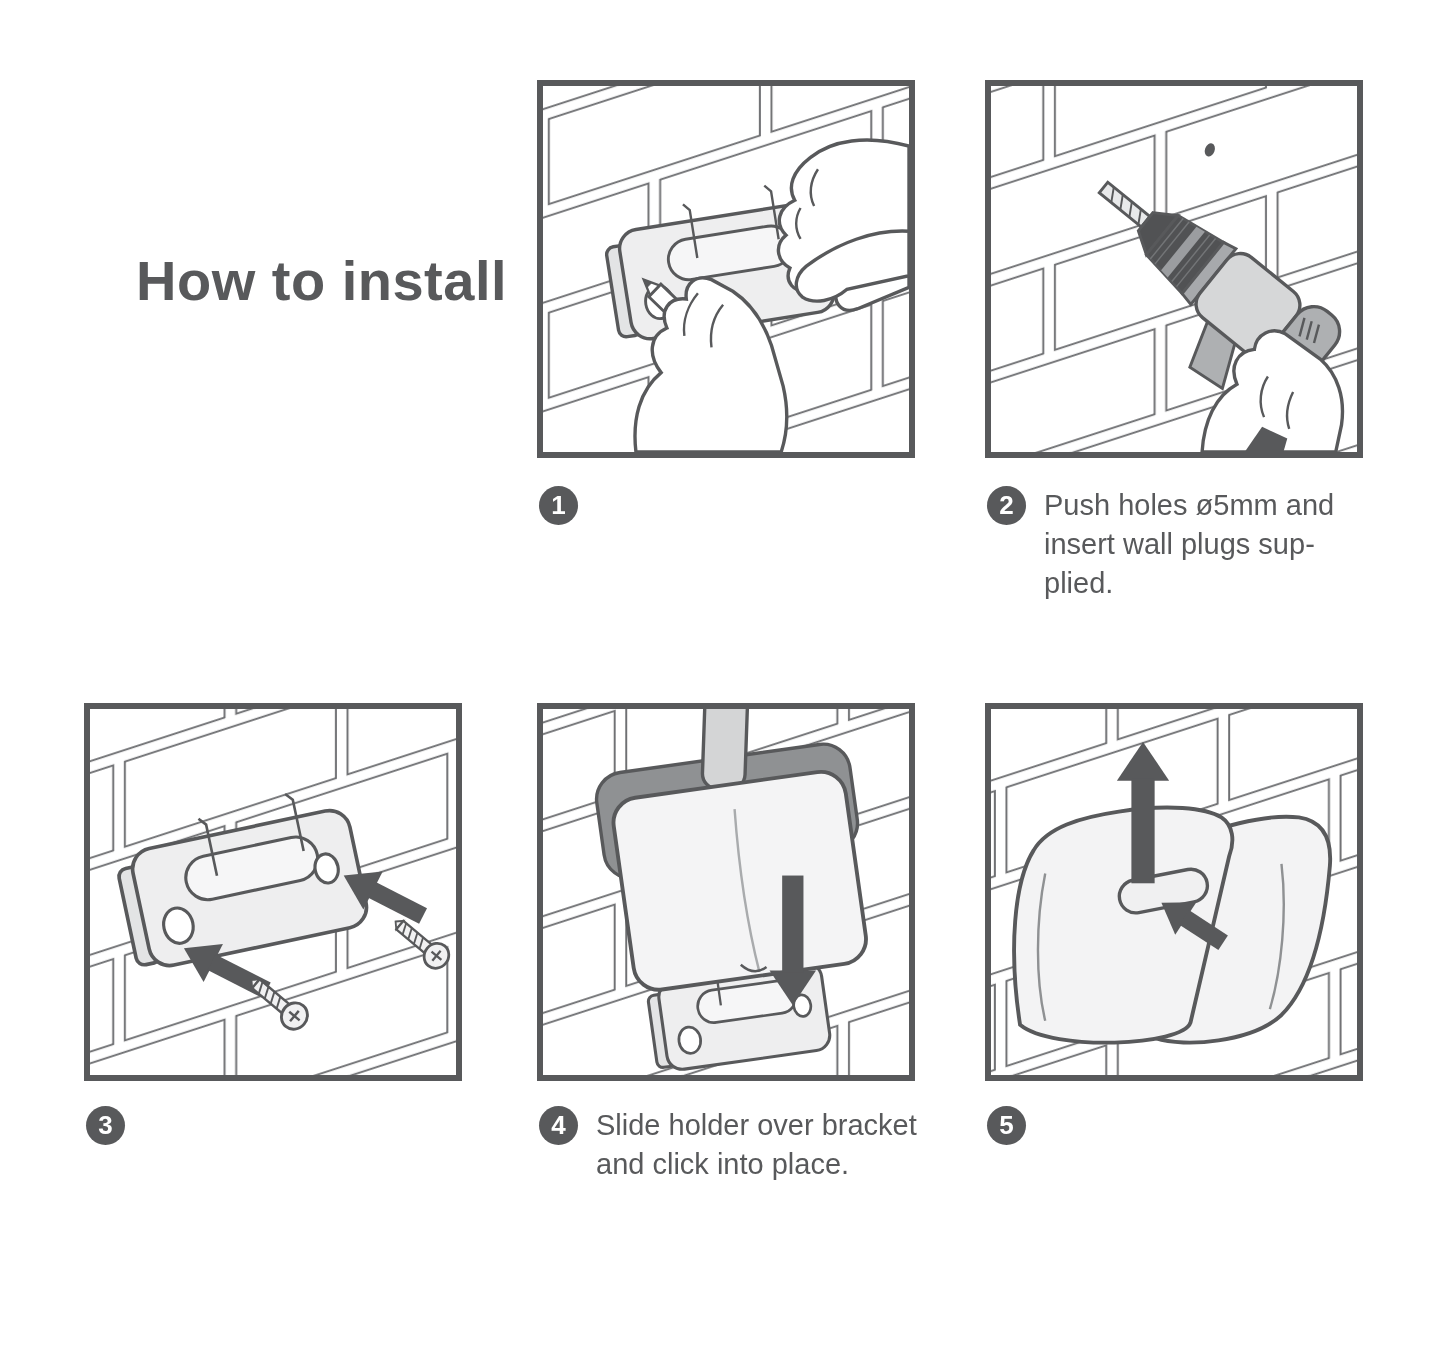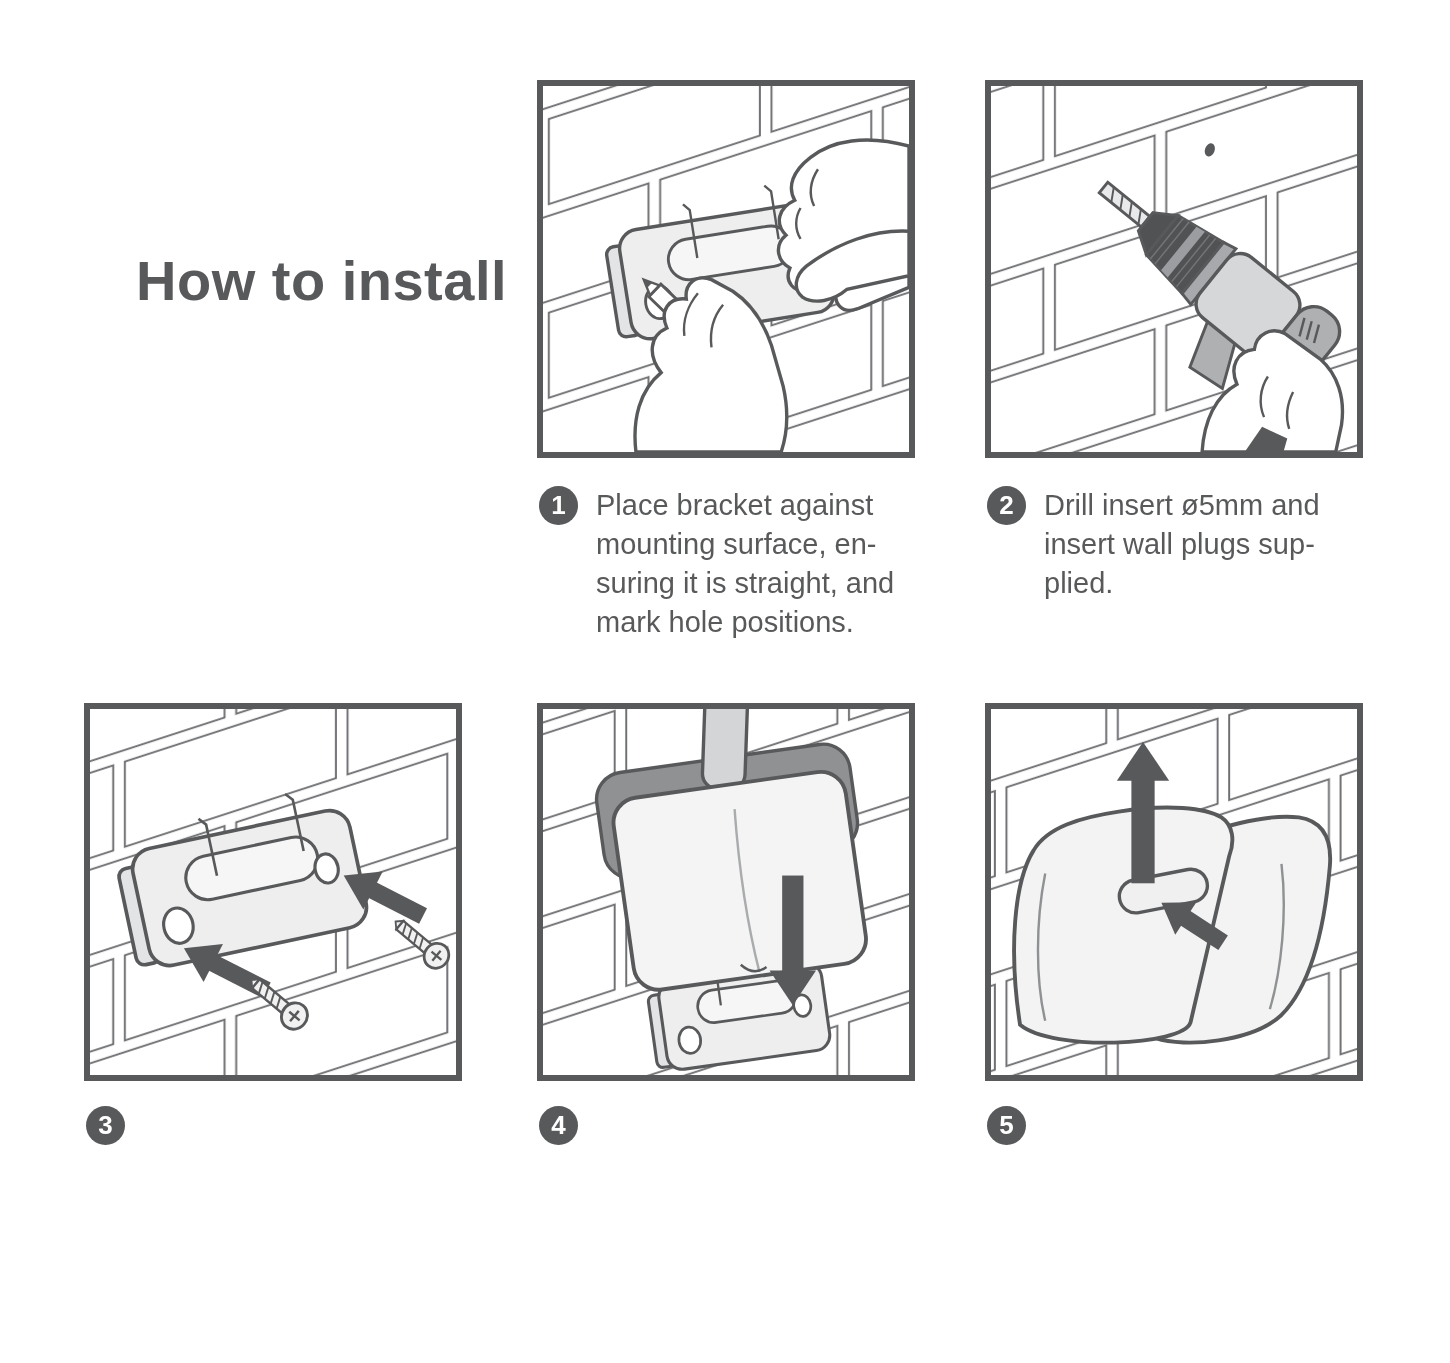--- a/index.html
+++ b/index.html
@@ -266,32 +266,30 @@
   </g>
   <g transform="translate(176,200) rotate(33)" fill="#58595b">
     <polygon points="0,0 30,-20 30,20"></polygon>
         <rect x="28" y="-9" width="48" height="18"></rect>
   </g>
 </svg>
 </div>
 
 <div class="caption c1">
   <div class="badge">1</div>
-  <div class="cap-text">Place bracket against
-mounting surface, en-
-suring it is straight, and
-mark hole positions.</div>
 </div>
 <div class="caption c2">
   <div class="badge">2</div>
-  <div class="cap-text">Drill insert ø5mm and
+  <div class="cap-text">Push holes ø5mm and
 insert wall plugs sup-
 plied.</div>
 </div>
 <div class="caption c3">
   <div class="badge">3</div>
 </div>
 <div class="caption c4">
   <div class="badge">4</div>
+  <div class="cap-text">Slide holder over bracket
+and click into place.</div>
 </div>
 <div class="caption c5">
   <div class="badge">5</div>
 </div>
 
 </body></html>

